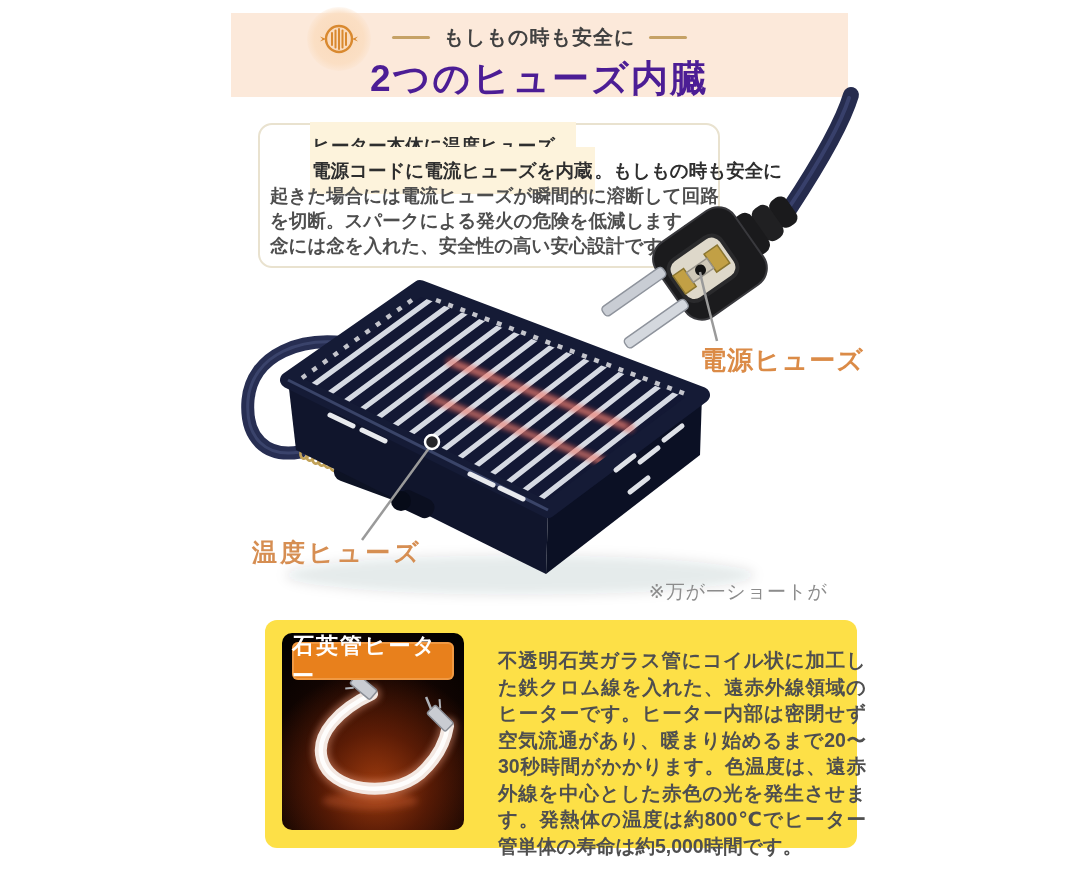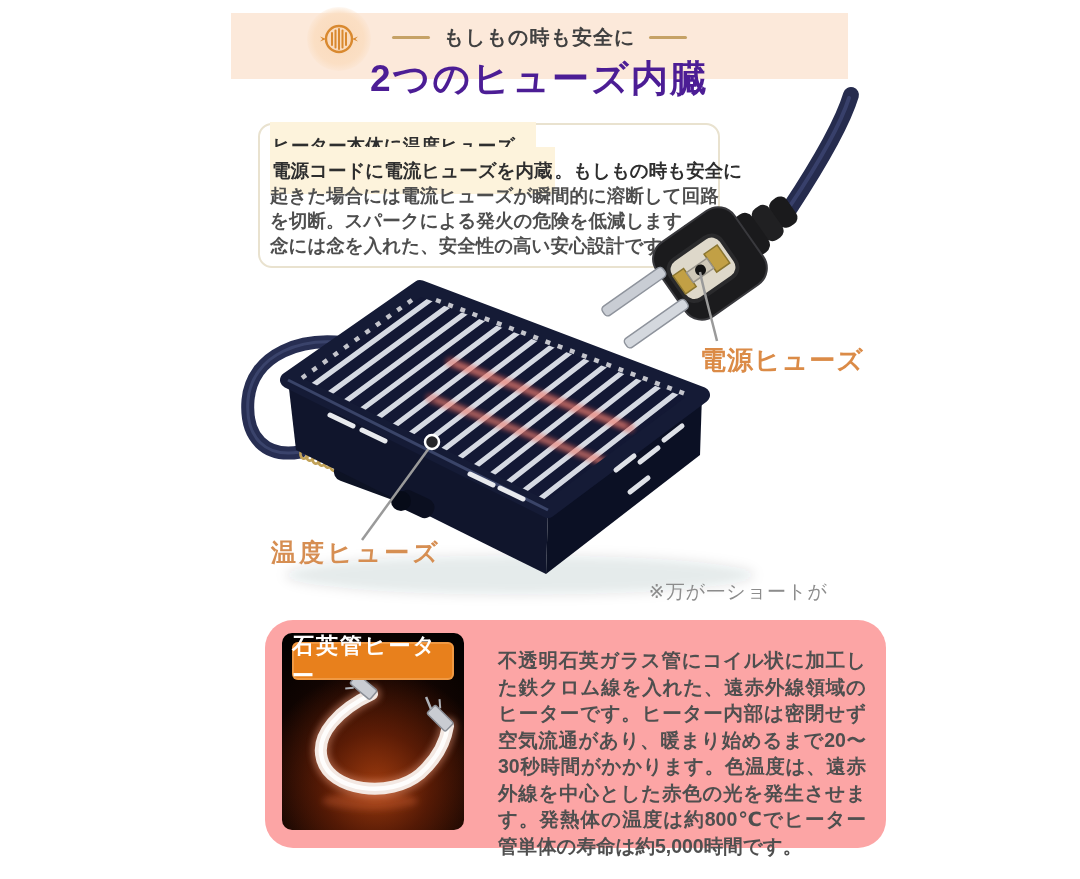--- a/index.html
+++ b/index.html
@@ -1,46 +1,46 @@
 <!DOCTYPE html>
 <html><head>
 <meta charset="utf-8">
 <style>
   html,body{margin:0;padding:0;background:#fff;}
   .canvas{
     position:relative;width:1080px;height:879px;background:#ffffff;overflow:hidden;
     font-family:"Liberation Sans","DejaVu Sans",sans-serif;
   }
   
-  .band{position:absolute;left:231px;top:13px;width:617px;height:66px;background:#fce9da;}
+  .band{position:absolute;left:231px;top:13px;width:617px;height:84px;background:#fce9da;}
   .badge{position:absolute;left:76px;top:-6px;width:64px;height:64px;border-radius:50%;
     background:radial-gradient(circle,#f9d9ba 0%,#fbdfc4 55%,rgba(252,233,218,0) 75%);}
   .badge svg{position:absolute;left:12px;top:12px;}
   .head-text{position:absolute;left:0;top:0;width:100%;text-align:center;}
   .tagline-row{margin-top:11px;display:flex;align-items:center;justify-content:center;gap:14px;}
   .tagline{font-size:20px;font-weight:700;color:#414141;letter-spacing:1px;}
   .dash{display:inline-block;width:38px;height:3px;background:#c6a266;border-radius:2px;}
   .title{margin-top:3px;font-size:37px;font-weight:700;color:#4c1d95;letter-spacing:2px;}
   
   .intro-box{position:absolute;left:258px;top:123px;width:462px;height:145px;background:#ffffff;
     border:2px solid #e9e2cf;border-radius:14px;box-sizing:border-box;}
   .intro{margin:8px 0 0 10px;font-size:18.5px;line-height:25px;font-weight:700;color:#4e4e4e;}
   .intro .row{display:block;white-space:nowrap;}
   .strong{color:#2e2e2e;}
-  .hl{background:#fdf3dc;padding:13px 2px;}
+  .hl{background:#fdf3dc;padding:13px 2px;margin-left:40px;}
   
   .diagram-svg{position:absolute;left:0;top:0;width:1080px;height:879px;pointer-events:none;}
   .fuse-label{position:absolute;font-weight:700;}
   .label-power{left:700px;top:343px;font-size:26px;letter-spacing:1px;color:#db8b47;}
-  .label-temp{left:271px;top:536px;font-size:25px;letter-spacing:3px;color:#d68e52;}
+  .label-temp{left:252px;top:536px;font-size:25px;letter-spacing:3px;color:#d68e52;}
   .img-note{position:absolute;left:600px;top:579px;width:228px;text-align:right;
     font-size:19px;color:#8c8c8c;letter-spacing:1px;}
   
   .quartz-box{position:absolute;left:265px;top:620px;width:592px;height:228px;
-    background:#fca5a5;border-radius:28px;padding-left:29px;}
+    background:#fde047;border-radius:12px;}
   .photo-card{position:absolute;left:17px;top:13px;width:182px;height:197px;border-radius:10px;overflow:hidden;
     background:
       radial-gradient(circle at 52% 78%, rgba(196,74,18,0.75) 0%, rgba(138,42,8,0.55) 30%, rgba(40,10,2,0) 65%),
       radial-gradient(circle at 50% 60%, #2a0d03 0%, #120502 55%, #000000 100%);}
   .chip{position:absolute;left:10px;top:9px;width:162px;height:38px;background:#e8801c;border-radius:6px;
     box-shadow:inset 0 0 0 2px rgba(255,200,140,0.35);
     display:flex;align-items:center;justify-content:center;
     color:#ffffff;font-size:22px;font-weight:700;letter-spacing:2px;}
   .tube-svg{position:absolute;left:0;top:0;}
   .quartz-text{position:absolute;left:222px;top:16px;width:368px;margin:11px;

